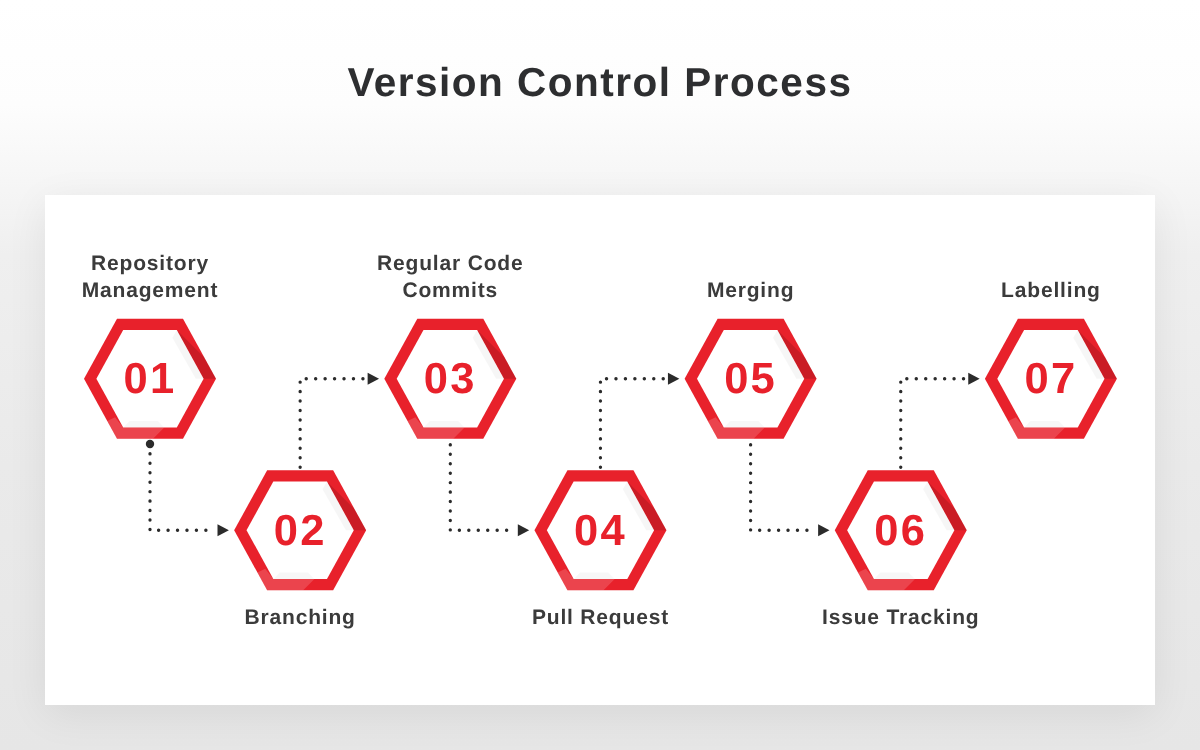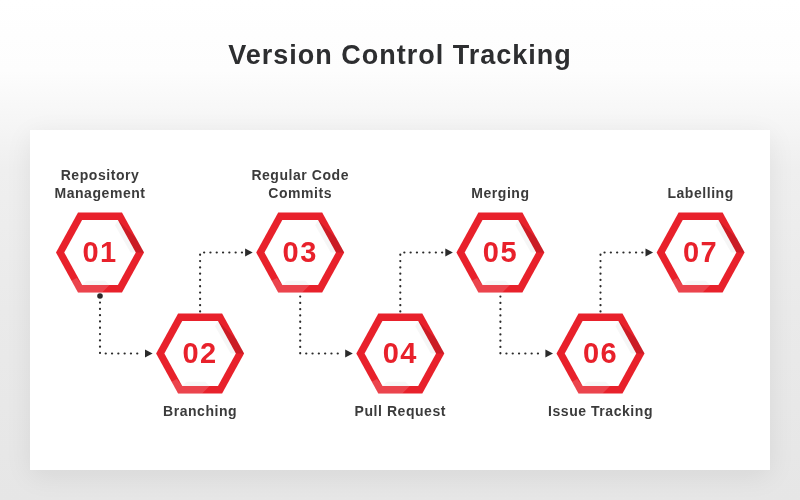--- a/index.html
+++ b/index.html
@@ -35,21 +35,21 @@
     stroke-width: 2.2;
     stroke-linecap: round;
     stroke-dasharray: 0.1 6.2;
   }
   .arrowhead { fill: var(--connector-color, #2b2b2b); }
 </style>
 </head>
 <body>
 
 <div class="stage">
-  <h1 class="title">Version Control Tracking</h1>
+  <h1 class="title">Version Control Process</h1>
 
   <div class="card">
     <svg width="740" height="340" viewBox="0 0 740 340">
       <defs>
         <g id="hexagon-shape">
           <polygon points="-44,0 -22,-40 22,-40 44,0 22,40 -22,40" fill="var(--accent-red, #e8212b)"></polygon>
           <polygon points="17.875,-32.5 36.2,-14.2 44,0 35.75,0" fill="#000000" opacity="0.13"></polygon>
           <polygon points="-28.5,28.2 -22,40 2,40 9.5,32.5 -17.875,32.5 -23.3,25.6" fill="#ffffff" opacity="0.16"></polygon>
           <polygon points="-35.75,0 -17.875,-32.5 17.875,-32.5 35.75,0 17.875,32.5 -17.875,32.5" fill="#ffffff"></polygon>
           <polygon points="17.875,-32.5 35.75,0 30.5,0 14.9,-27.3" fill="#000000" opacity="0.035"></polygon>

